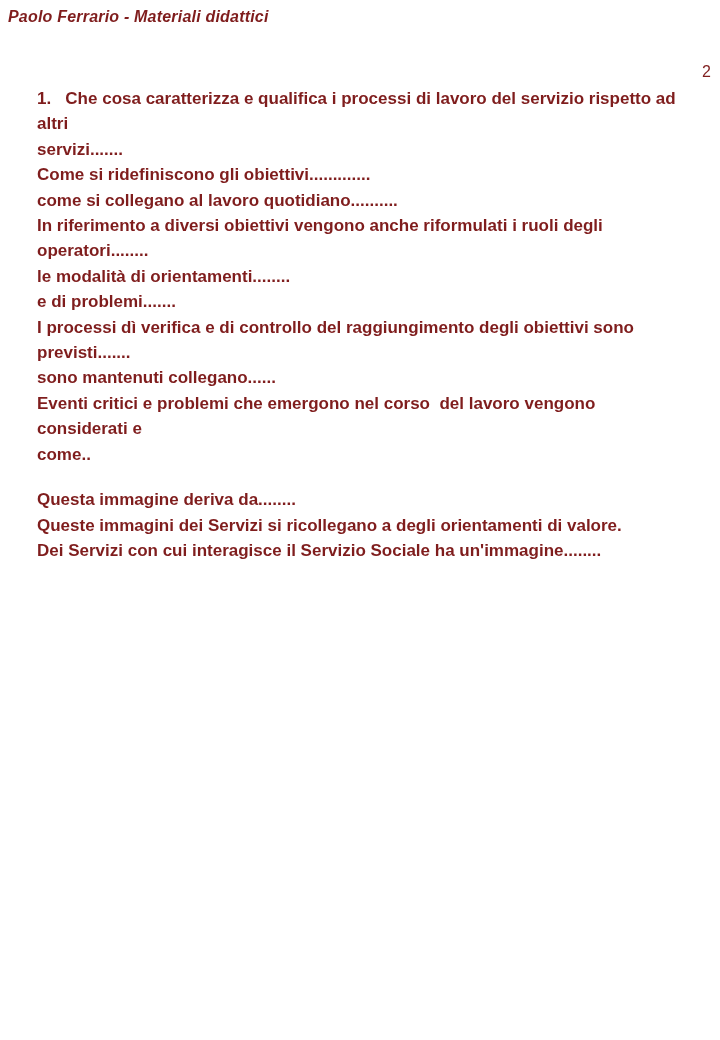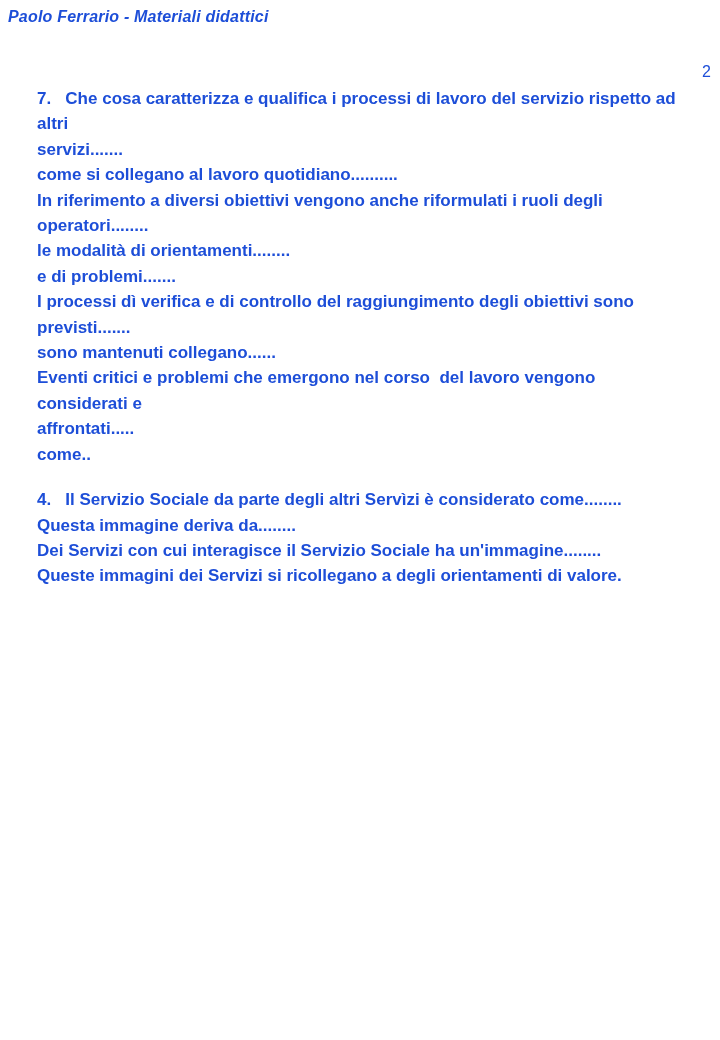--- a/index.html
+++ b/index.html
@@ -5,21 +5,21 @@
   html, body {
     margin: 0;
     padding: 0;
     background: #ffffff;
   }
   .page {
     position: relative;
     width: 720px;
     height: 1040px;
     background: #ffffff;
-    color: #1d4ed8;
+    color: #7f1d1d;
     font-family: "Liberation Sans", sans-serif;
     overflow: hidden;
   }
   .doc-header {
     position: absolute;
     top: 8px;
     left: 8px;
     font-size: 16px;
     font-weight: bold;
     font-style: italic;
@@ -54,35 +54,34 @@
 
 <div class="page">
 
   <div class="doc-header">Paolo Ferrario - Materiali didattici</div>
 
   <div class="page-number">2</div>
 
   <div class="doc-body">
 
     <div class="para">
-      <div class="line">7.   Che cosa caratterizza e qualifica i processi di lavoro del servizio rispetto ad altri</div>
+      <div class="line">1.   Che cosa caratterizza e qualifica i processi di lavoro del servizio rispetto ad altri</div>
       <div class="line">servizi.......</div>
+      <div class="line">Come si ridefiniscono gli obiettivi.............</div>
       <div class="line">come si collegano al lavoro quotidiano..........</div>
       <div class="line">In riferimento a diversi obiettivi vengono anche riformulati i ruoli degli operatori........</div>
       <div class="line">le modalità di orientamenti........</div>
       <div class="line">e di problemi.......</div>
       <div class="line">I processi dì verifica e di controllo del raggiungimento degli obiettivi sono</div>
       <div class="line">previsti.......</div>
       <div class="line">sono mantenuti collegano......</div>
       <div class="line">Eventi critici e problemi che emergono nel corso  del lavoro vengono  considerati e</div>
-      <div class="line">affrontati.....</div>
       <div class="line">come..</div>
     </div>
 
     <div class="para para-4">
-      <div class="line">4.   Il Servizio Sociale da parte degli altri Servìzi è considerato come........</div>
       <div class="line">Questa immagine deriva da........</div>
+      <div class="line">Queste immagini dei Servizi si ricollegano a degli orientamenti di valore.</div>
       <div class="line">Dei Servizi con cui interagisce il Servizio Sociale ha un'immagine........</div>
-      <div class="line">Queste immagini dei Servizi si ricollegano a degli orientamenti di valore.</div>
     </div>
 
   </div>
 </div>
 
 </body></html>

